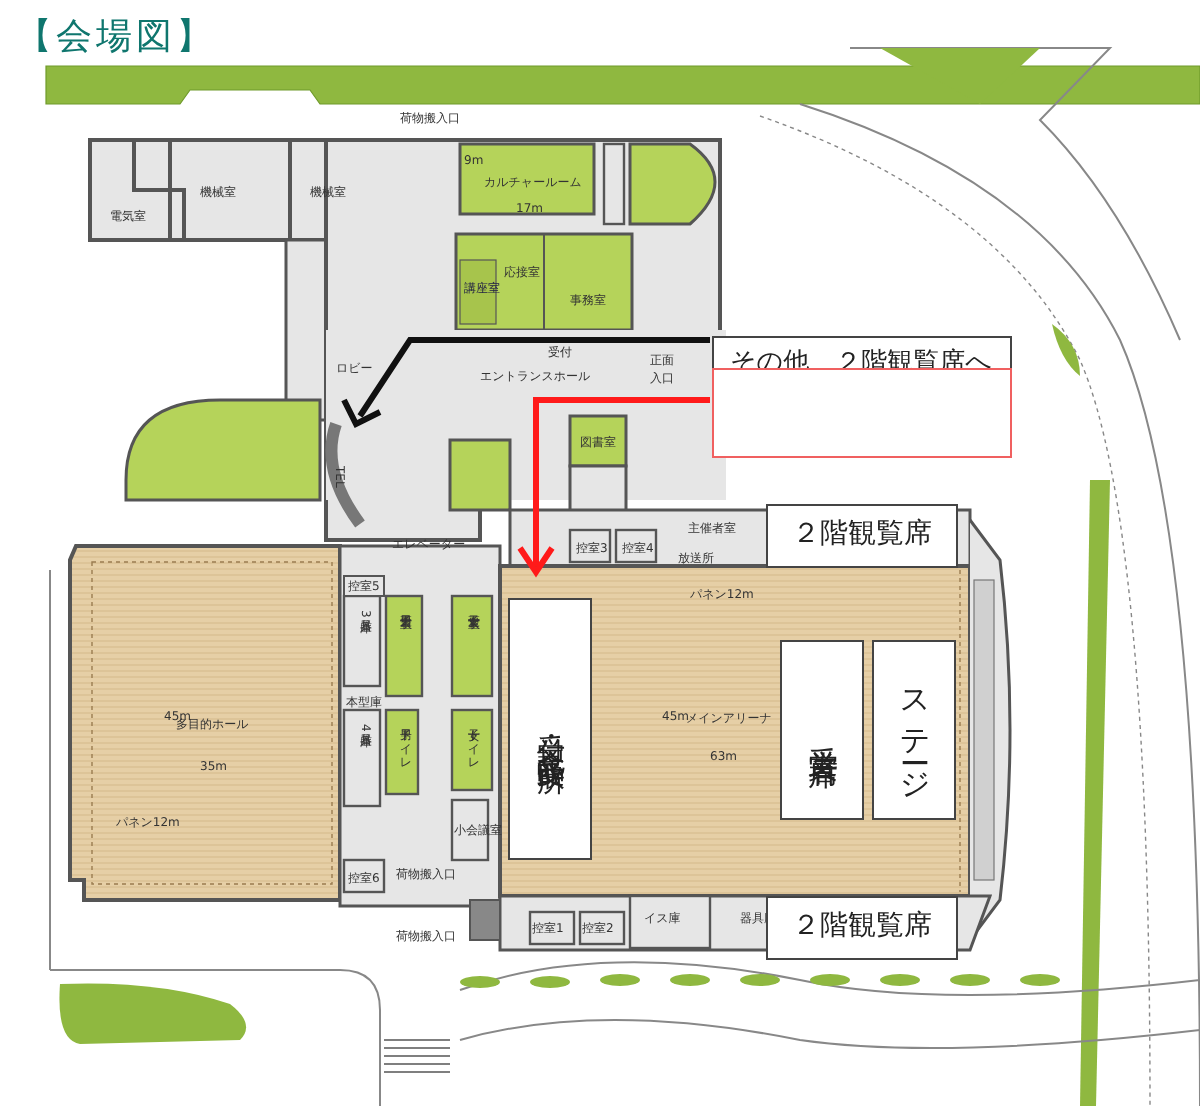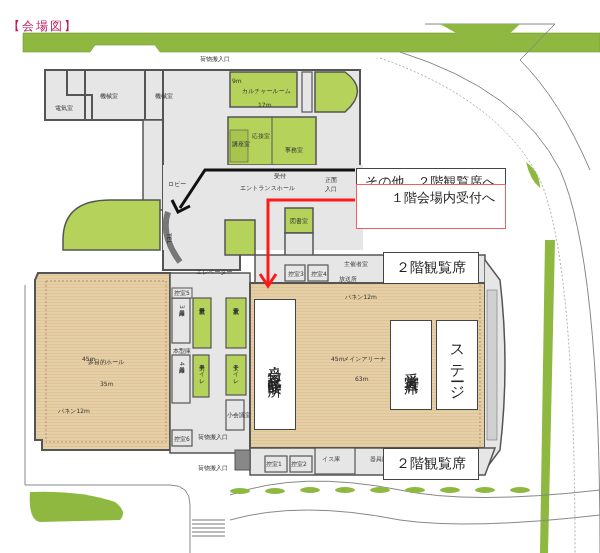--- a/index.html
+++ b/index.html
@@ -1,18 +1,18 @@
 <!DOCTYPE html>
 <html><head>
 <meta charset="utf-8">
 <style>
   html,body{margin:0;padding:0;background:#fff;}
   body{width:600px;height:553px;position:relative;overflow:hidden;font-family:"DejaVu Serif",serif;}
   .abs{position:absolute;}
-  .title{left:8px;top:18px;font-size:12px;color:#be185d;letter-spacing:2px;font-family:"DejaVu Sans",sans-serif;}
+  .title{left:8px;top:6px;font-size:18px;color:#0f766e;letter-spacing:2px;font-family:"DejaVu Sans",sans-serif;}
   svg{position:absolute;left:0;top:0;}
   .lbl{position:absolute;font-family:"DejaVu Sans",sans-serif;font-size:6px;color:#333;white-space:nowrap;}
   .callout{position:absolute;background:#fff;border:1.5px solid #444;font-size:13px;color:#222;box-sizing:border-box;white-space:nowrap;font-family:"DejaVu Serif",serif;}
   .callout.red{border-color:#f06060;}
   .vbox{position:absolute;background:#fff;border:1.5px solid #444;box-sizing:border-box;font-size:15px;color:#222;writing-mode:vertical-rl;text-orientation:upright;display:flex;align-items:center;justify-content:center;letter-spacing:2px;font-family:"DejaVu Serif",serif;}
 </style>
 </head>
 <body>
 
 <div class="abs title">【会場図】</div>
@@ -168,21 +168,20 @@
 <span class="lbl" style="left:355px;top:375px;">63m</span>
 <span class="lbl" style="left:345px;top:293px;">パネン12m</span>
 <span class="lbl" style="left:200px;top:55px;">荷物搬入口</span>
 <span class="lbl" style="left:198px;top:433px;">荷物搬入口</span>
 <span class="lbl" style="left:198px;top:464px;">荷物搬入口</span>
 
 <div class="callout" style="left:356px;top:152px;width:150px;height:29px;line-height:26px;padding-left:8px;margin-top:16px;">
   <span>その他　２階観覧席へ</span>
 </div>
 <div class="callout red" style="left:356px;top:184px;width:150px;height:45px;padding:4px 8px;line-height:18px;">
-  <div style="padding-left:26px;">１階会場内受付へ</div>
 </div>
 <div class="callout" style="left:383px;top:252px;width:96px;height:32px;line-height:29px;text-align:center;font-size:14px;">
   <span>２階観覧席</span>
 </div>
 <div class="callout" style="left:383px;top:448px;width:96px;height:32px;line-height:29px;text-align:center;font-size:14px;">
   <span>２階観覧席</span>
 </div>
 
 <div class="vbox" style="left:254px;top:299px;width:42px;height:131px;font-size:14px;">受付・記念品受取所</div>
 <div class="vbox" style="left:390px;top:320px;width:42px;height:90px;">受賞者席</div>

